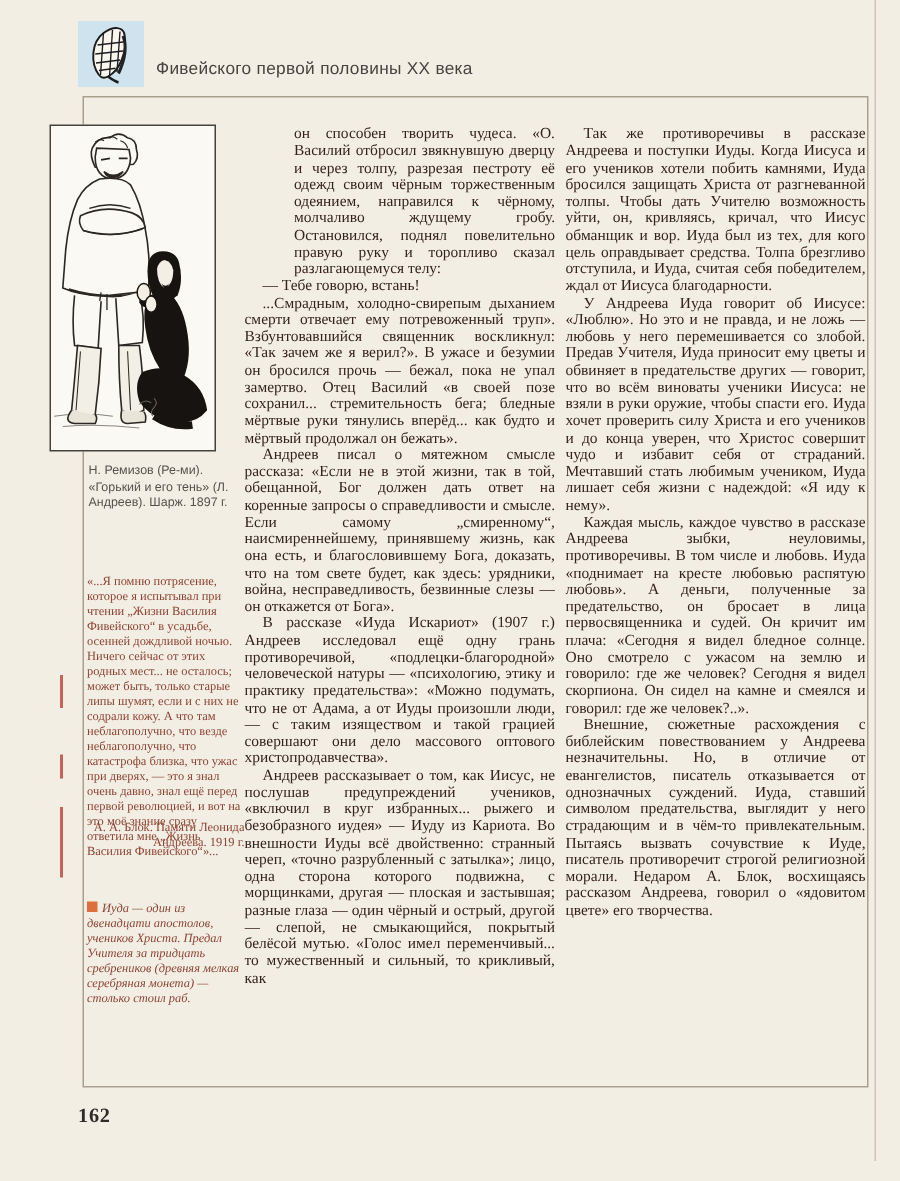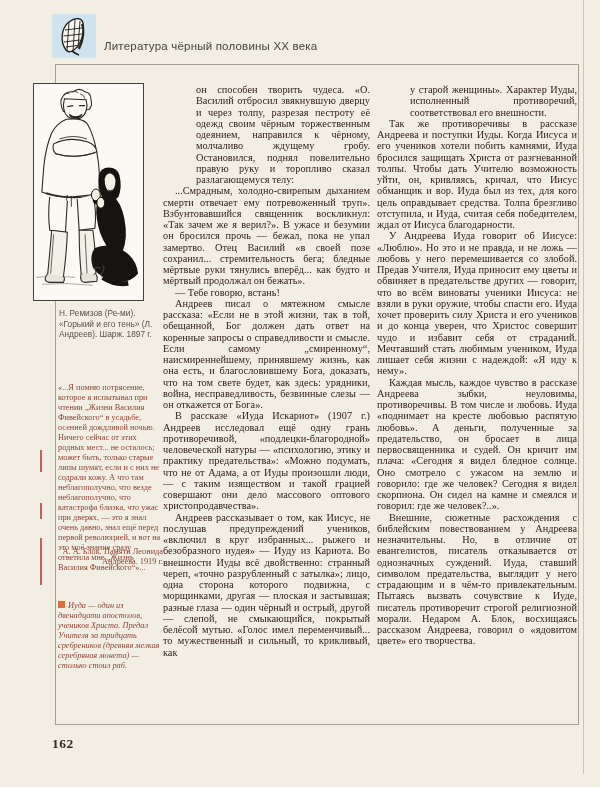--- a/index.html
+++ b/index.html
@@ -86,21 +86,21 @@
         <path d="M12,28 L28,26"></path>
         <path d="M14,33 L25,31.5"></path>
       <path d="M17,8 L15,36"></path>
         <path d="M23,6 L21,37"></path>
         <path d="M28,7 L26,34"></path>
       <path d="M30,10 q4,10 -3,25" stroke-width="2" stroke="#222"></path>
       <path d="M20,37 q4,3 7,4" stroke-width="1.6"></path>
     </g>
   </svg>
 </div>
-<div class="hdr-title">Литература чёрный половины XX века</div>
+<div class="hdr-title">Фивейского первой половины XX века</div>
 
 <div class="content-box"></div>
 
 <div class="illus">
   <svg viewBox="0 0 111 218" xmlns="http://www.w3.org/2000/svg">
 
     <g stroke="#8a857c" stroke-width="0.7" fill="none">
       <path d="M2,196 q20,-3 40,0"></path>
         <path d="M8,203 q25,-2 52,1"></path>
     </g>
@@ -148,28 +148,27 @@
   </svg>
 </div>
 <div class="illus-caption">Н. Ремизов (Ре-ми). «Горький и его тень» (Л. Андреев). Шарж. 1897 г.</div>
 
 <div class="side-quote">«...Я помню потрясение, которое я испытывал при чтении „Жизни Василия Фивейского“ в усадьбе, осенней дождливой ночью. Ничего сейчас от этих родных мест... не осталось; может быть, только старые липы шумят, если и с них не содрали кожу. А что там неблагополучно, что везде неблагополучно, что катастрофа близка, что ужас при дверях, — это я знал очень давно, знал ещё перед первой революцией, и вот на это моё знание сразу ответила мне „Жизнь Василия Фивейского“»...</div>
 <div class="side-attrib">А. А. Блок. Памяти Леонида Андреева. 1919 г.</div>
 <div class="side-note"><span class="note-square"></span><span>Иуда — один из двенадцати апостолов, учеников Христа. Предал Учителя за тридцать сребреников (древняя мелкая серебряная монета) — столько стоил раб.</span></div>
 
 <div class="col col1">
     <p class="noindent">он способен творить чудеса. «О. Василий отбросил звякнувшую дверцу и через толпу, разрезая пестроту её одежд своим чёрным торжественным одеянием, направился к чёрному, молчаливо ждущему гробу. Остановился, поднял повелительно правую руку и торопливо сказал разлагающемуся телу:</p>
+    <p>— Тебе говорю, встань!</p>
     <p>...Смрадным, холодно-свирепым дыханием смерти отвечает ему потревоженный труп». Взбунтовавшийся священник воскликнул: «Так зачем же я верил?». В ужасе и безумии он бросился прочь — бежал, пока не упал замертво. Отец Василий «в своей позе сохранил... стремительность бега; бледные мёртвые руки тянулись вперёд... как будто и мёртвый продолжал он бежать».</p>
-    <p>— Тебе говорю, встань!</p>
     <p>Андреев писал о мятежном смысле рассказа: «Если не в этой жизни, так в той, обещанной, Бог должен дать ответ на коренные запросы о справедливости и смысле. Если самому „смиренному“, наисмиреннейшему, принявшему жизнь, как она есть, и благословившему Бога, доказать, что на том свете будет, как здесь: урядники, война, несправедливость, безвинные слезы — он откажется от Бога».</p>
     <p>В рассказе «Иуда Искариот» (1907 г.) Андреев исследовал ещё одну грань противоречивой, «подлецки-благородной» человеческой натуры — «психологию, этику и практику предательства»: «Можно подумать, что не от Адама, а от Иуды произошли люди, — с таким изяществом и такой грацией совершают они дело массового оптового христопродавчества».</p>
     <p>Андреев рассказывает о том, как Иисус, не послушав предупреждений учеников, «включил в круг избранных... рыжего и безобразного иудея» — Иуду из Кариота. Во внешности Иуды всё двойственно: странный череп, «точно разрубленный с затылка»; лицо, одна сторона которого подвижна, с морщинками, другая — плоская и застывшая; разные глаза — один чёрный и острый, другой — слепой, не смыкающийся, покрытый белёсой мутью. «Голос имел переменчивый... то мужественный и сильный, то крикливый, как</p>
   </div>
 <div class="col col2">
-    <p class="noindent">у старой женщины». Характер Иуды, исполненный противоречий, соответствовал его внешности.</p>
     <p>Так же противоречивы в рассказе Андреева и поступки Иуды. Когда Иисуса и его учеников хотели побить камнями, Иуда бросился защищать Христа от разгневанной толпы. Чтобы дать Учителю возможность уйти, он, кривляясь, кричал, что Иисус обманщик и вор. Иуда был из тех, для кого цель оправдывает средства. Толпа брезгливо отступила, и Иуда, считая себя победителем, ждал от Иисуса благодарности.</p>
     <p>У Андреева Иуда говорит об Иисусе: «Люблю». Но это и не правда, и не ложь — любовь у него перемешивается со злобой. Предав Учителя, Иуда приносит ему цветы и обвиняет в предательстве других — говорит, что во всём виноваты ученики Иисуса: не взяли в руки оружие, чтобы спасти его. Иуда хочет проверить силу Христа и его учеников и до конца уверен, что Христос совершит чудо и избавит себя от страданий. Мечтавший стать любимым учеником, Иуда лишает себя жизни с надеждой: «Я иду к нему».</p>
     <p>Каждая мысль, каждое чувство в рассказе Андреева зыбки, неуловимы, противоречивы. В том числе и любовь. Иуда «поднимает на кресте любовью распятую любовь». А деньги, полученные за предательство, он бросает в лица первосвященника и судей. Он кричит им плача: «Сегодня я видел бледное солнце. Оно смотрело с ужасом на землю и говорило: где же человек? Сегодня я видел скорпиона. Он сидел на камне и смеялся и говорил: где же человек?..».</p>
     <p>Внешние, сюжетные расхождения с библейским повествованием у Андреева незначительны. Но, в отличие от евангелистов, писатель отказывается от однозначных суждений. Иуда, ставший символом предательства, выглядит у него страдающим и в чём-то привлекательным. Пытаясь вызвать сочувствие к Иуде, писатель противоречит строгой религиозной морали. Недаром А. Блок, восхищаясь рассказом Андреева, говорил о «ядовитом цвете» его творчества.</p>
   </div>
 
 <div class="pagenum">162</div>
 
 <div class="edge-line"></div>
 <div class="red-mark rm1"></div>

